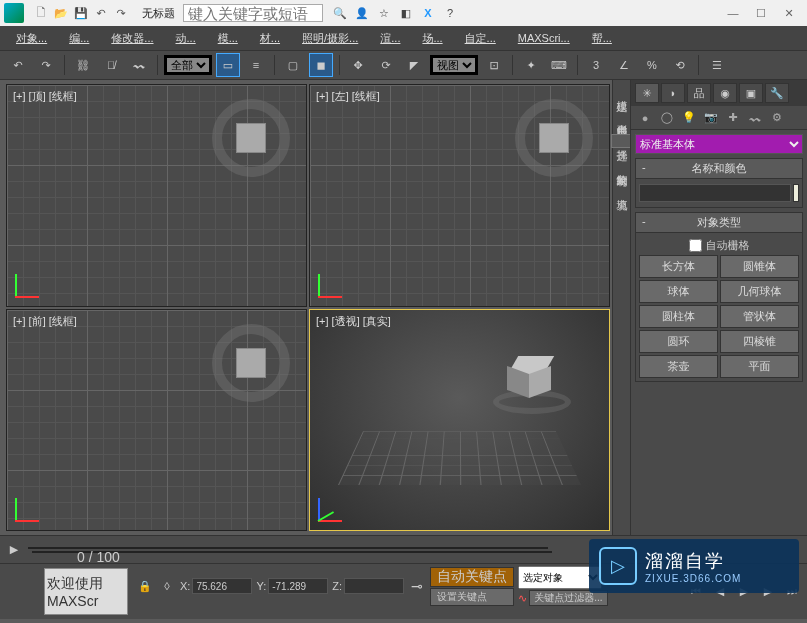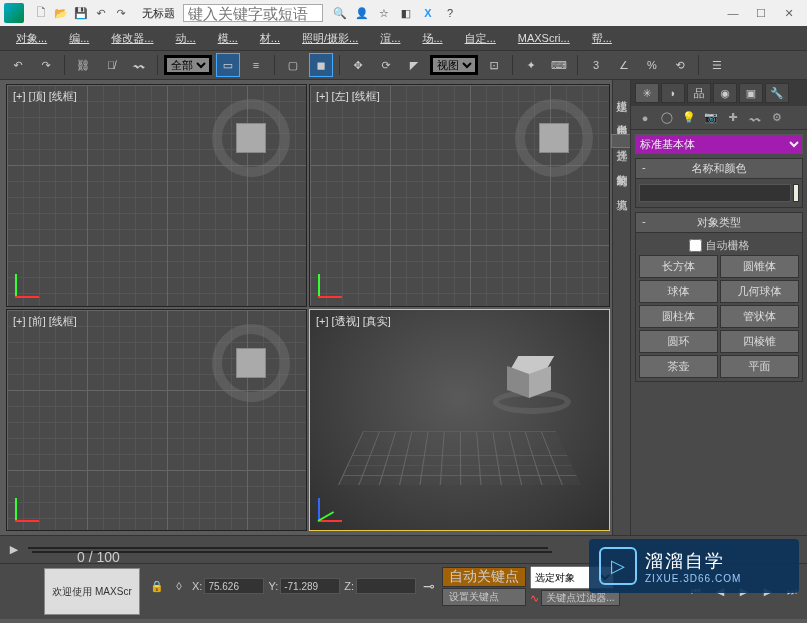--- a/index.html
+++ b/index.html
@@ -62,21 +62,21 @@
 .obj-btn { background: #6a6a6a; border: 1px solid #333; color: #ddd; padding: 3px 2px; text-align: center; cursor: default; font-size: 11px; }
 .name-row { display: flex; gap: 2px; padding: 2px 0; }
 .name-row input { flex: 1; background: #333; border: 1px solid #555; height: 18px; color: #ccc; padding: 0 4px; }
 .name-row .swatch { width: 18px; height: 18px; background: #eed; border: 1px solid #333; }
 .timeline { height: 28px; background: #4a4a4a; border-top: 1px solid #333; display: flex; align-items: center; padding: 0 6px; gap: 6px; }
 .timeline .play-icon { width: 16px; height: 16px; display: flex; align-items: center; justify-content: center; color: #ccc; }
 .timeline .track { flex: 1; height: 18px; background: #333; border: 1px solid #222; position: relative; max-width: 520px; }
 .timeline .track .pos { position: absolute; left: 40px; top: 1px; font-size: 14px; color: #ccc; margin-left: 8px; }
 .timeline .timeline-scroll { flex:1; height: 14px; background: #333; border: 1px solid #222; margin-left: 4px; max-width: 520px;}
 .statusbar { height: 56px; background: #4a4a4a; border-top: 1px solid #333; display: flex; align-items: stretch; position: relative; }
-.statusbar .sb-left { width: 96px; background: #ddd; color: #333; display: flex; align-items: center; justify-content: center; font-size: 10px; border: 1px solid #888; margin: 4px; white-space: pre-wrap; text-align: left; padding: 2px;}
+.statusbar .sb-left { width: 84px; background: #ddd; color: #333; display: flex; align-items: center; justify-content: center; font-size: 14px; border: 1px solid #888; margin: 4px; white-space: pre-wrap; text-align: left; padding: 2px;}
 .statusbar .sb-mid { flex: 1; display: flex; flex-direction: column; padding: 2px 4px; gap: 2px; }
 .coord-row { display: flex; gap: 4px; align-items: center; }
 .coord-row .ico { width: 18px; height: 18px; display: flex; align-items: center; justify-content: center; }
 .coord-row .coord { display: flex; align-items: center; gap: 2px; }
 .coord-row .coord input { width: 60px; height: 16px; background: #333; border: 1px solid #555; color: #ccc; font-size: 10px; padding: 0 3px; }
 .coord-row .coord-empty { width: 60px; height: 16px; background: #333; border: 1px solid #555; }
 .hint-row { display: flex; gap: 10px; color: #ccc; font-size: 11px; padding-top: 2px; }
 .sb-right { display: flex; gap: 2px; align-items: center; padding-right: 4px; }
 .sb-right .rbtn { width: 22px; height: 22px; display: flex; align-items: center; justify-content: center; color: #ccc; border: 1px solid transparent; }
 .watermark { position: absolute; right: 8px; bottom: 30px; width: 210px; height: 54px; background: rgba(10,50,90,0.9); border-radius: 4px; display: flex; align-items: center; gap: 8px; padding: 4px 10px; z-index: 10; }

